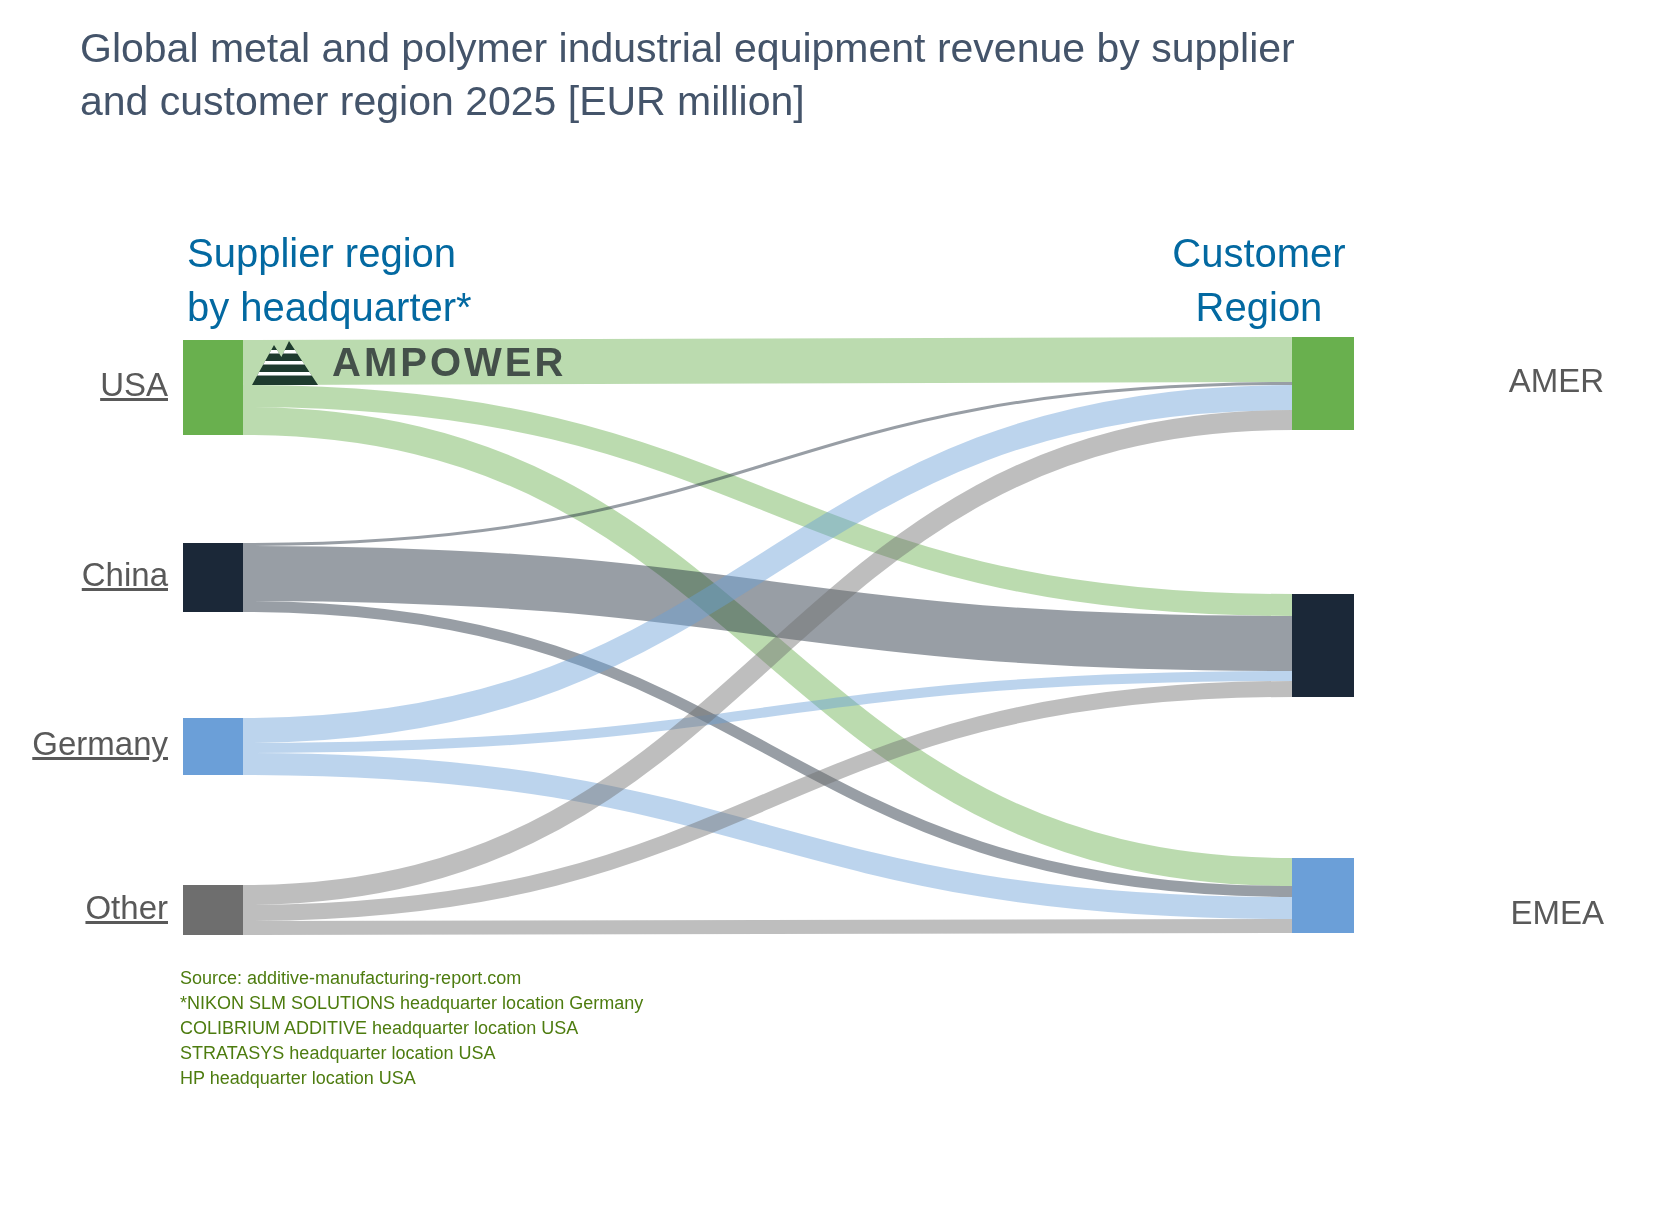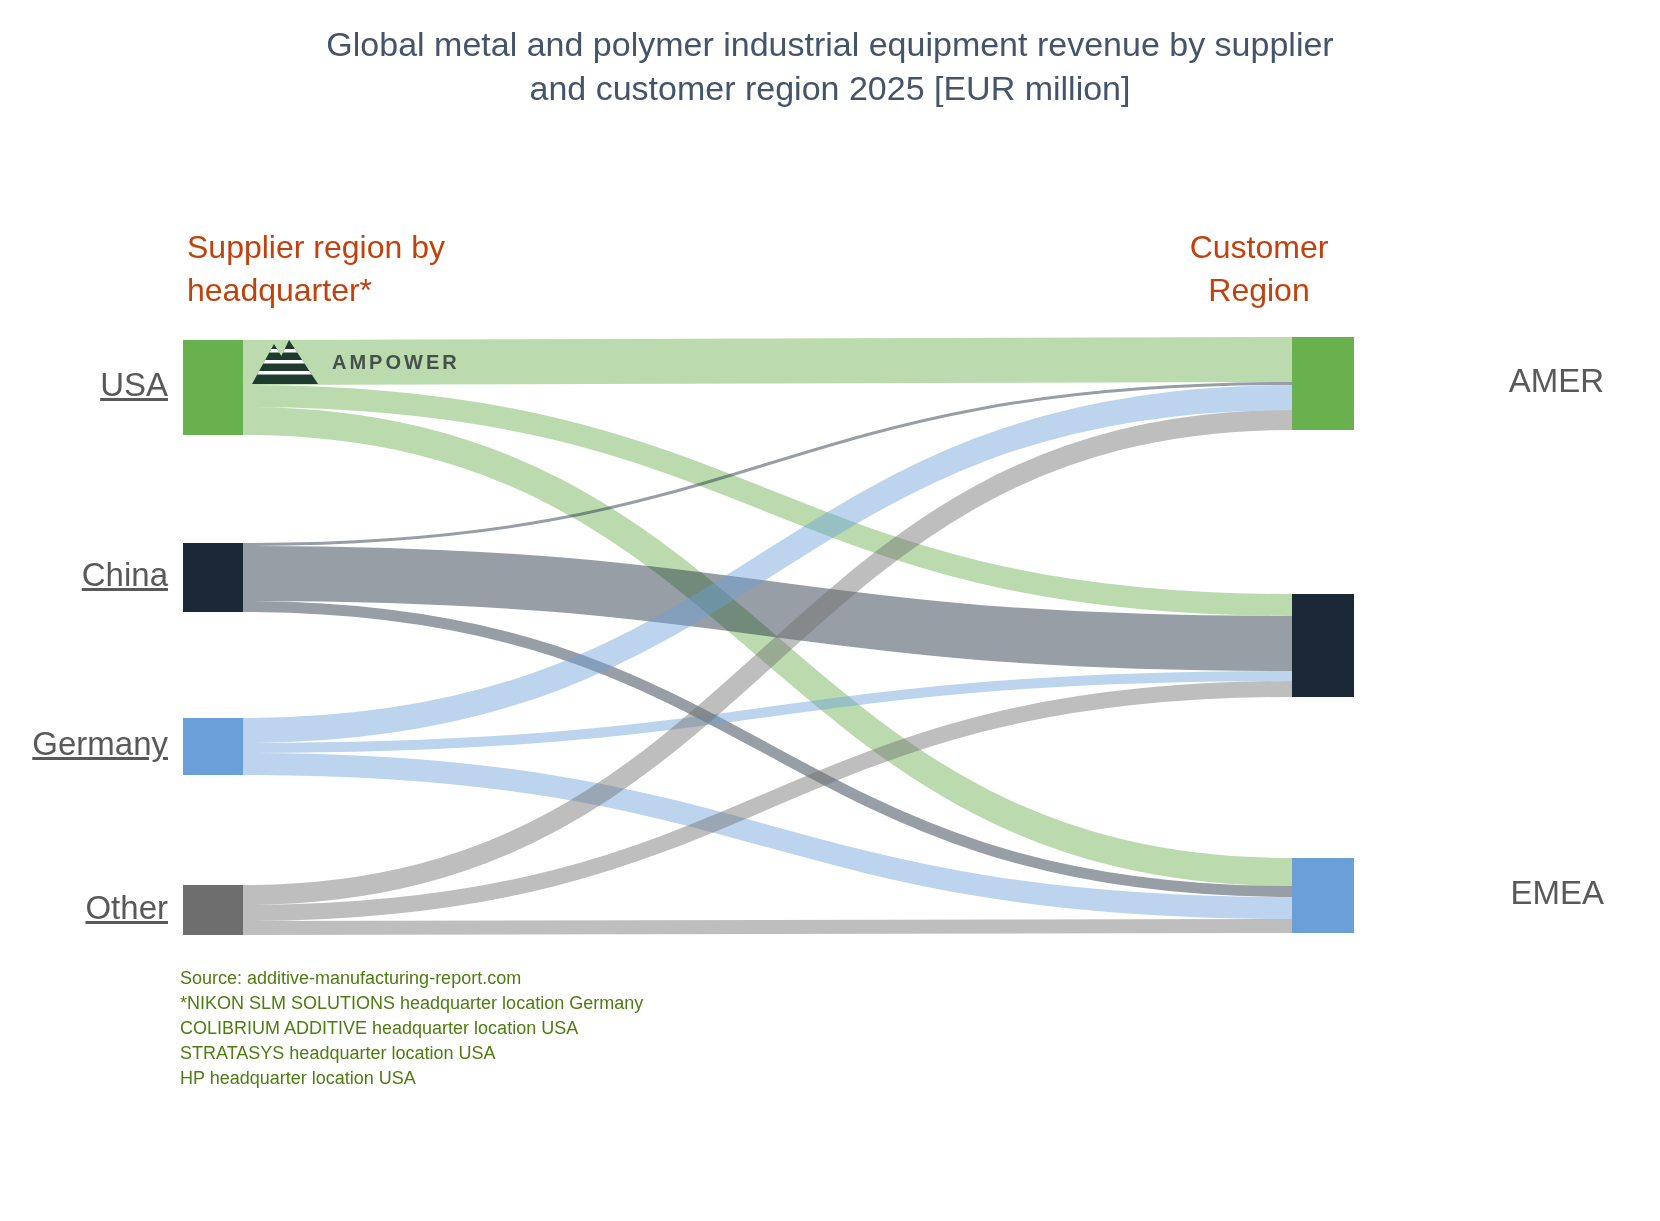--- a/index.html
+++ b/index.html
@@ -1,28 +1,28 @@
 <!DOCTYPE html>
 <html><head>
 <meta charset="utf-8">
 <style>
   html,body{margin:0;padding:0;background:#ffffff;}
   body{font-family:"Liberation Sans",sans-serif;}
   .page{position:relative;width:1660px;height:1221px;overflow:hidden;background:#ffffff;}
   svg.sankey{position:absolute;left:0;top:0;z-index:1;}
   .title{position:absolute;top:22px;left:0;right:0;margin:0 auto;max-width:1500px;
-         text-align:center;color:#44546a;font-size:34px;line-height:1.3;font-weight:400;z-index:2;}
-  .col-header{position:absolute;font-size:32px;color:#c2410c;line-height:1.35;z-index:2;}
+         color:#44546a;font-size:41px;line-height:1.3;font-weight:400;z-index:2;}
+  .col-header{position:absolute;font-size:40px;color:#0369a1;line-height:1.35;z-index:2;}
   .col-header.left{left:187px;top:226px;width:310px;}
   .col-header.right{left:1158px;top:226px;width:202px;text-align:center;}
   .node-label{position:absolute;font-size:33px;color:#595959;z-index:2;}
   .node-label.left{left:0;width:168px;text-align:right;text-decoration:underline;}
   .node-label.right{left:1384px;width:220px;text-align:right;}
   .logo{position:absolute;left:252px;top:340px;display:flex;align-items:center;gap:14px;z-index:3;}
-  .logo-text{font-size:20px;font-weight:700;letter-spacing:3px;color:#44504a;}
+  .logo-text{font-size:40px;font-weight:700;letter-spacing:3px;color:#44504a;}
   .footer{position:absolute;left:180px;top:966px;z-index:2;}
   .footer div{font-size:18px;color:#4d7c0f;line-height:25px;}
 </style>
 </head>
 <body>
 
 <div class="page">
 
   <svg id="sankey-svg" class="sankey" width="1660" height="1221">
       <path d="M 243 362.5 C 767.5 362.5 767.5 359.5 1292 359.5" fill="none" stroke="#69b04e" stroke-opacity="0.45" stroke-width="45"></path>
@@ -52,21 +52,21 @@
   </div>
 
   <div class="col-header left">Supplier region by headquarter*</div>
   <div class="col-header right">Customer Region</div>
 
   <div class="node-label left" style="top:366px">USA</div>
   <div class="node-label left" style="top:556px">China</div>
   <div class="node-label left" style="top:725px">Germany</div>
   <div class="node-label left" style="top:889px">Other</div>
   <div class="node-label right" style="top:362px">AMER</div>
-  <div class="node-label right" style="top:874px">EMEA</div>
+  <div class="node-label right" style="top:894px">EMEA</div>
 
   <div class="logo">
     <svg width="66" height="44" viewBox="0 0 66 44">
       <defs>
         <clipPath id="logoclip">
           <polygon points="0,44 22,4 33,22 21,44"></polygon>
           <polygon points="16,44 37,0 66,44"></polygon>
         </clipPath>
       </defs>
       <g clip-path="url(#logoclip)">

